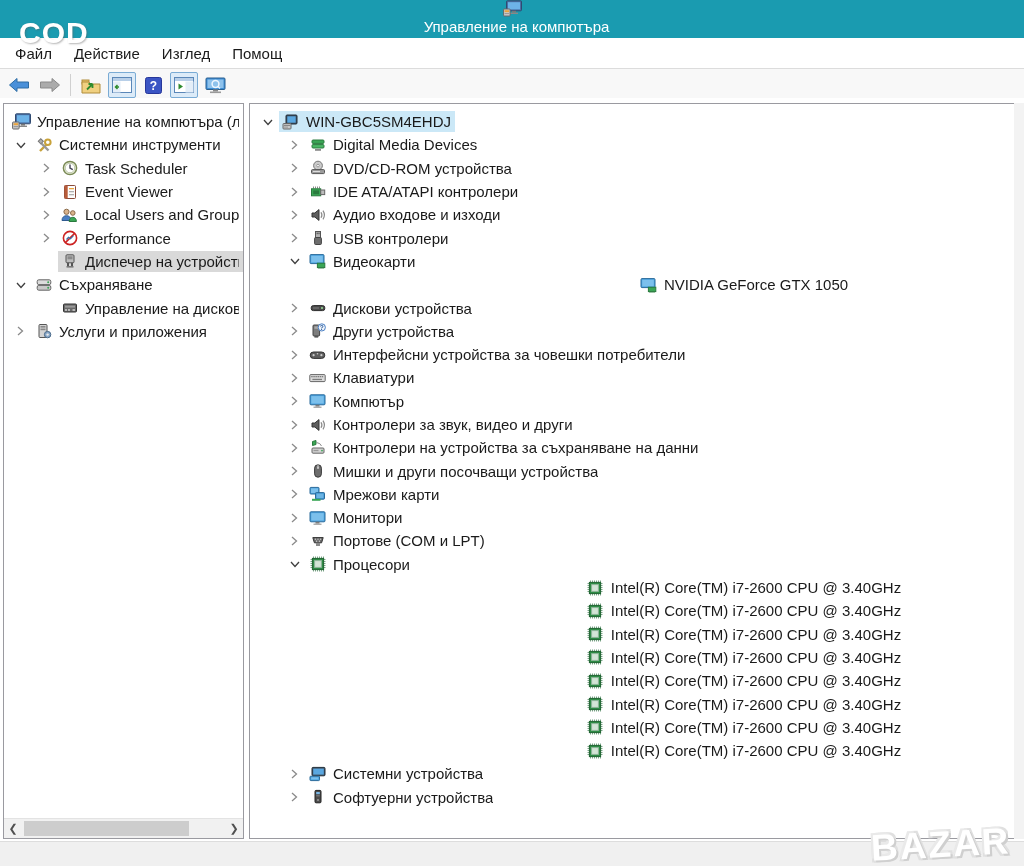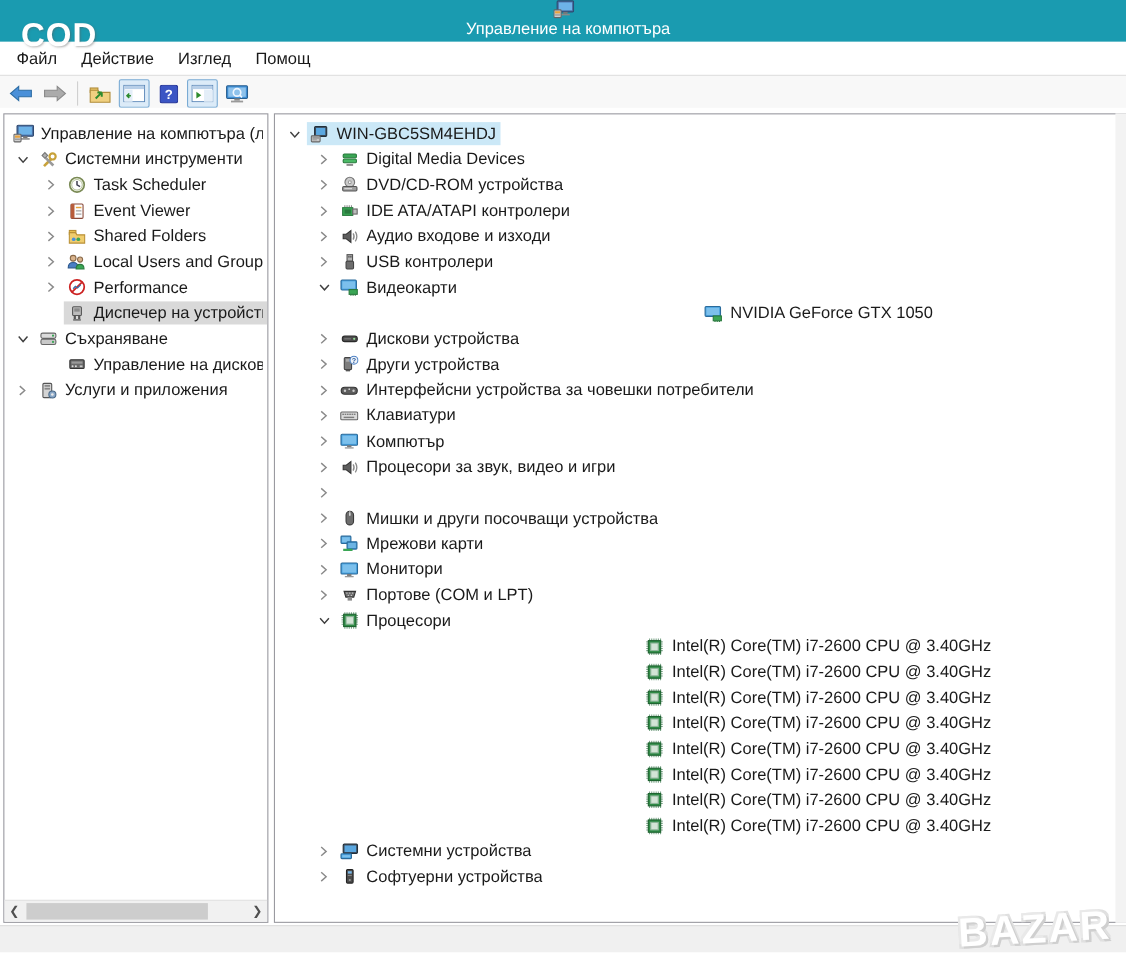--- a/index.html
+++ b/index.html
@@ -255,38 +255,20 @@
           </span>
         </div>
         <div class="tree-row level2">
           <span class="chev">
             <svg width="10" height="12" viewBox="0 0 10 12">
               <path d="M3 2 L7.5 6 L3 10" fill="none" stroke="#8a8a8a" stroke-width="1.3"></path>
             </svg>
           </span>
           <span class="sel-wrap">
             <span class="tree-icon">
-              <svg width="16" height="16" viewBox="0 0 16 16">
-                <rect x="1" y="2.5" width="6" height="3.5" fill="#e8c050" stroke="#b99036"></rect>
-                <path d="M1 4.5 h5.5 l1.5 2 H15 v7.5 H1 Z" fill="#f0cd6e" stroke="#b99036"></path>
-                <circle cx="5" cy="10.5" r="1.7" fill="#4a90d9"></circle>
-                <circle cx="9.2" cy="10.5" r="1.7" fill="#3aa655"></circle>
-              </svg>
-            </span>
-            <span class="tree-label">Shared Folders</span>
-          </span>
-        </div>
-        <div class="tree-row level2">
-          <span class="chev">
-            <svg width="10" height="12" viewBox="0 0 10 12">
-              <path d="M3 2 L7.5 6 L3 10" fill="none" stroke="#8a8a8a" stroke-width="1.3"></path>
-            </svg>
-          </span>
-          <span class="sel-wrap">
-            <span class="tree-icon">
               <svg width="17" height="16" viewBox="0 0 17 16">
                 <circle cx="5.5" cy="4.8" r="2.6" fill="#d9b38c" stroke="#8a6a4a"></circle>
                 <path d="M1 13.5 c0-3.2 2-4.8 4.5-4.8 s4.5 1.6 4.5 4.8 Z" fill="#4a7fc4" stroke="#2e5a8f"></path>
                 <circle cx="11.8" cy="6" r="2.3" fill="#d9b38c" stroke="#8a6a4a"></circle>
                 <path d="M8.2 14.5 c0-2.8 1.6-4.2 3.6-4.2 s3.6 1.4 3.6 4.2 Z" fill="#3aa655" stroke="#2a7a3e"></path>
               </svg>
             </span>
             <span class="tree-label">Local Users and Groups</span>
           </span>
         </div>
@@ -625,28 +607,40 @@
             </svg>
           </span>
           <span class="sel-wrap">
             <span class="tree-icon">
               <svg width="16" height="16" viewBox="0 0 16 16">
                 <path d="M2 6 h2.8 L9 2.6 v10.8 L4.8 10 H2 Z" fill="#5e5e5e" stroke="#333"></path>
                 <path d="M11 5.2 q1.8 2.8 0 5.6" stroke="#8a8a8a" fill="none" stroke-width="1.2"></path>
                 <path d="M13 3.6 q2.8 4.4 0 8.8" stroke="#8a8a8a" fill="none" stroke-width="1.2"></path>
               </svg>
             </span>
-            <span class="tree-label">Процесори за звук, видео и игри</span>
-          </span>
-        </div>
-        <div class="tree-row level1">
-          <span class="chev">
-            <svg width="10" height="12" viewBox="0 0 10 12">
-              <path d="M3 2 L7.5 6 L3 10" fill="none" stroke="#8a8a8a" stroke-width="1.3"></path>
-            </svg>
+            <span class="tree-label">Контролери за звук, видео и други</span>
+          </span>
+        </div>
+        <div class="tree-row level1">
+          <span class="chev">
+            <svg width="10" height="12" viewBox="0 0 10 12">
+              <path d="M3 2 L7.5 6 L3 10" fill="none" stroke="#8a8a8a" stroke-width="1.3"></path>
+            </svg>
+          </span>
+          <span class="sel-wrap">
+            <span class="tree-icon">
+              <svg width="16" height="16" viewBox="0 0 16 16">
+                <path d="M2.5 1.5 l3.5-1 v4 l-3.5 1 Z" fill="#3aa655" stroke="#2a7a3e"></path>
+                <path d="M6.5 2.5 q4 0.5 5 3.5" stroke="#8a8a8a" fill="none"></path>
+                <rect x="2" y="8" width="12" height="5.2" rx="1" fill="#d2d2d2" stroke="#666"></rect>
+                <circle cx="12" cy="10.6" r="0.9" fill="#3aa655"></circle>
+                <rect x="3.5" y="9.8" width="5" height="1.4" fill="#999"></rect>
+              </svg>
+            </span>
+            <span class="tree-label">Контролери на устройства за съхраняване на данни</span>
           </span>
         </div>
         <div class="tree-row level1">
           <span class="chev">
             <svg width="10" height="12" viewBox="0 0 10 12">
               <path d="M3 2 L7.5 6 L3 10" fill="none" stroke="#8a8a8a" stroke-width="1.3"></path>
             </svg>
           </span>
           <span class="sel-wrap">
             <span class="tree-icon">

